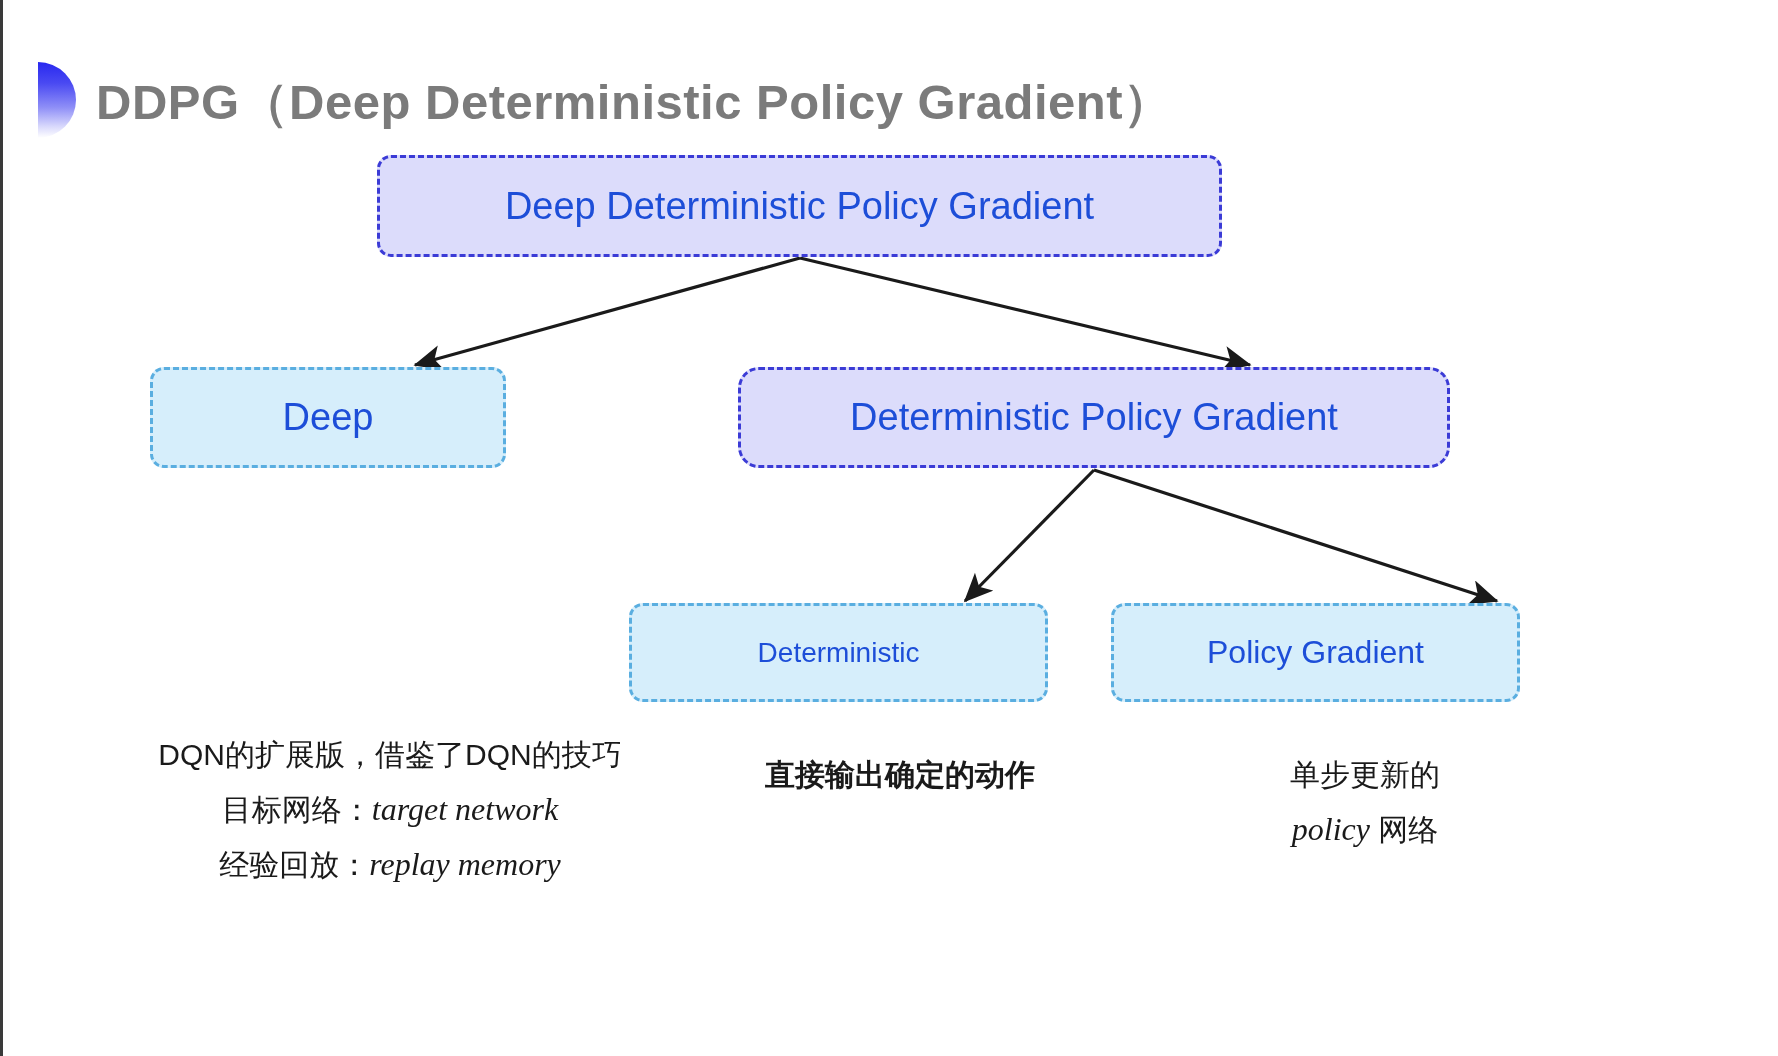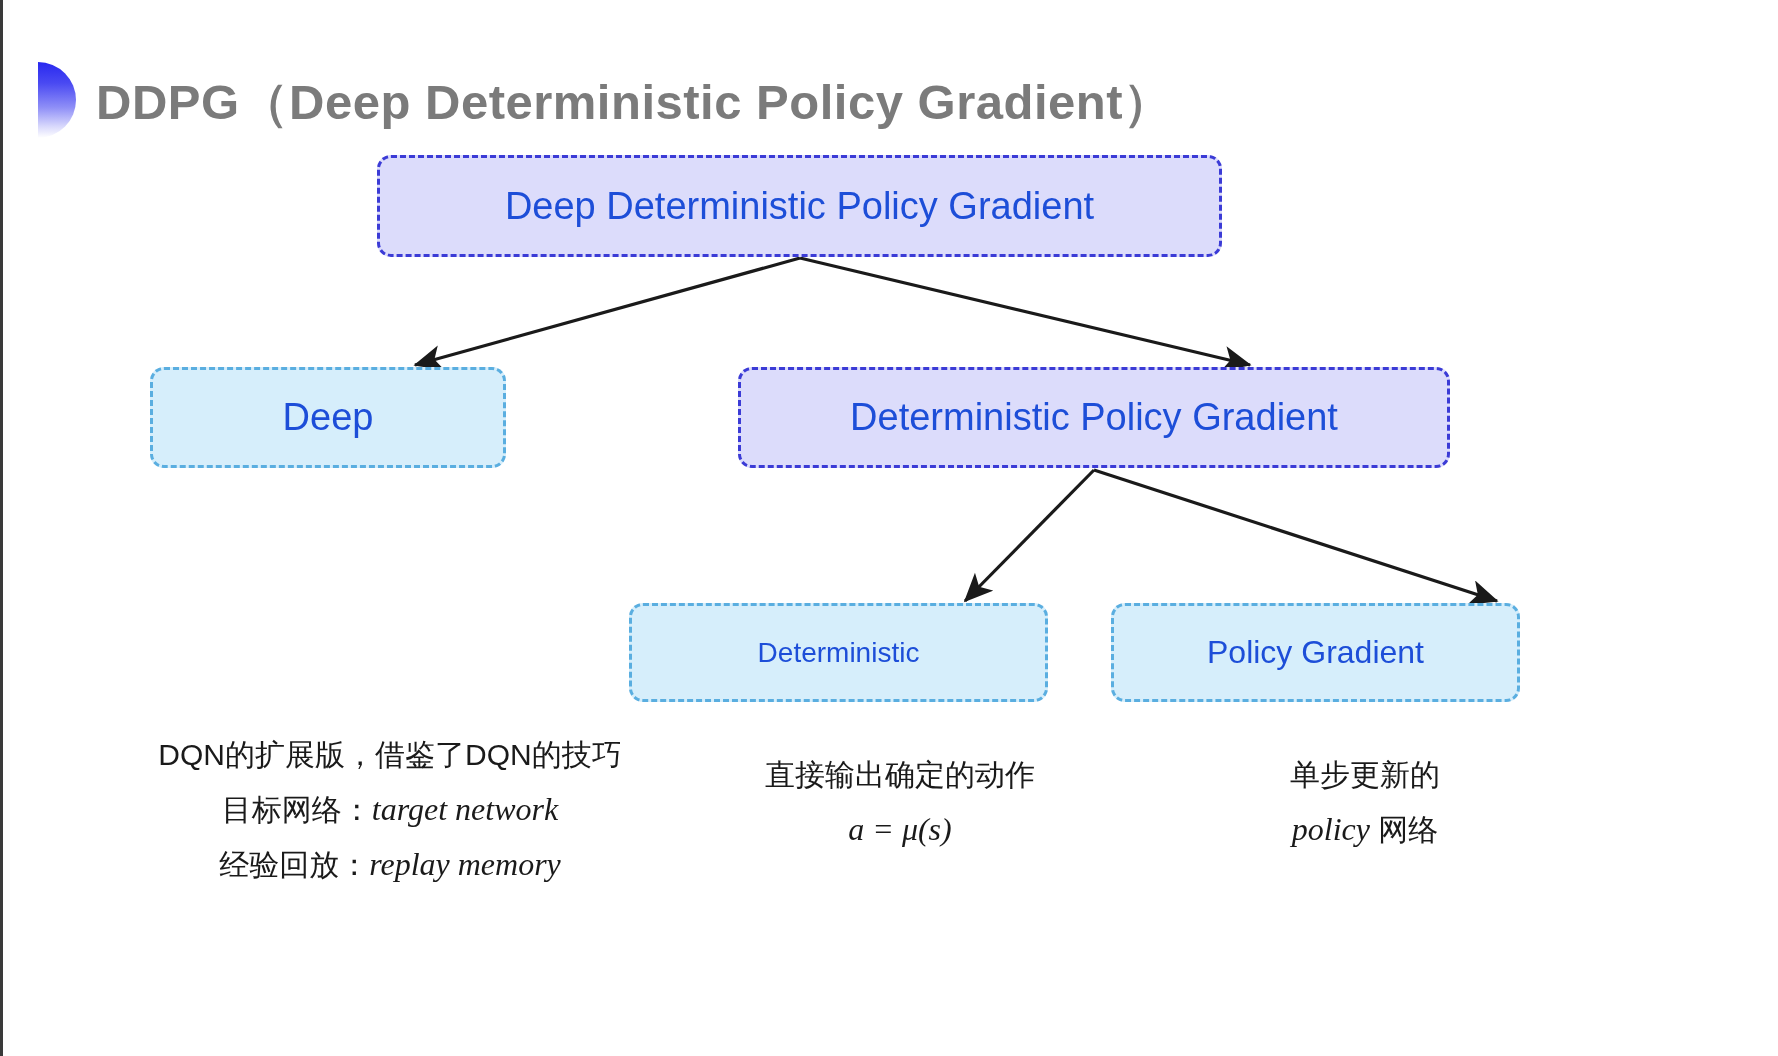--- a/index.html
+++ b/index.html
@@ -64,21 +64,21 @@
     background: #dcdcfb;
     border: 3px dashed #3b3bd6;
   }
   .node.blue {
     background: #d6eefb;
     border: 3px dashed #5aaee0;
   }
 
   #node-root   { left: 377px; top: 155px;  width: 845px; height: 102px; font-size: 38px; }
   #node-deep   { left: 150px; top: 367px;  width: 356px; height: 101px; font-size: 38px; }
-  #node-dpg    { left: 738px; top: 367px;  width: 712px; height: 101px; font-size: 38px; }
+  #node-dpg    { left: 738px; top: 367px;  width: 712px; height: 101px; font-size: 38px; border-radius: 21px; }
   #node-det    { left: 629px; top: 603px;  width: 419px; height: 99px;  font-size: 28px; }
   #node-pg     { left: 1111px; top: 603px; width: 409px; height: 99px;  font-size: 32px; }
 
   
   #arrow-layer {
     position: absolute;
     left: 0; top: 0;
     width: 1778px; height: 1056px;
     pointer-events: none;
   }
@@ -90,21 +90,21 @@
     font-size: 30px;
     line-height: 54px;
     white-space: nowrap;
   }
   .caption .math {
     font-family: "Liberation Serif", "DejaVu Serif", serif;
     font-style: italic;
     font-size: 32px;
   }
   #caption-left  { left: 130px; top: 728px; text-align: center; width: 520px; }
-  #caption-mid   { left: 690px; top: 748px; text-align: center; width: 420px; }
+  #caption-mid   { left: 690px; top: 748px; text-align: center; width: 420px; font-weight: bold; }
   #caption-right { left: 1155px; top: 748px; text-align: center; width: 420px; }
   .caption .line { display: block; }
 </style>
 </head>
 <body>
 
 <div id="slide">
 
   <div id="left-edge-rule"></div>
 
@@ -148,21 +148,20 @@
   </div>
 
   <div class="caption" id="caption-left">
     <span class="line">DQN的扩展版，借鉴了DQN的技巧</span>
     <span class="line"><span>目标网络：</span><span class="math">target network</span></span>
     <span class="line"><span>经验回放：</span><span class="math">replay memory</span></span>
   </div>
 
   <div class="caption" id="caption-mid">
     <span class="line">直接输出确定的动作</span>
-    <span class="line math">a = μ(s)</span>
   </div>
 
   <div class="caption" id="caption-right">
     <span class="line">单步更新的</span>
     <span class="line"><span class="math">policy</span><span> 网络</span></span>
   </div>
 
 </div>
 
 </body></html>

